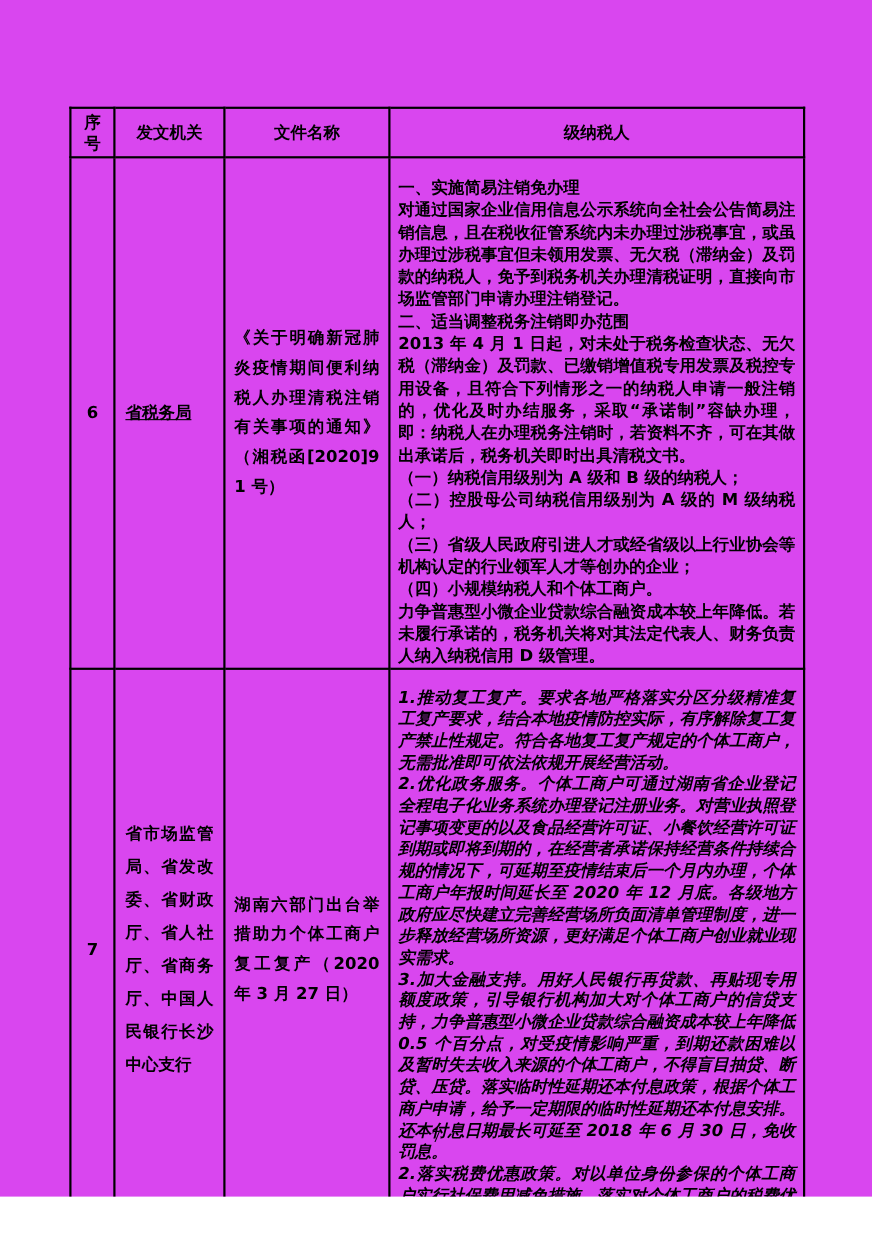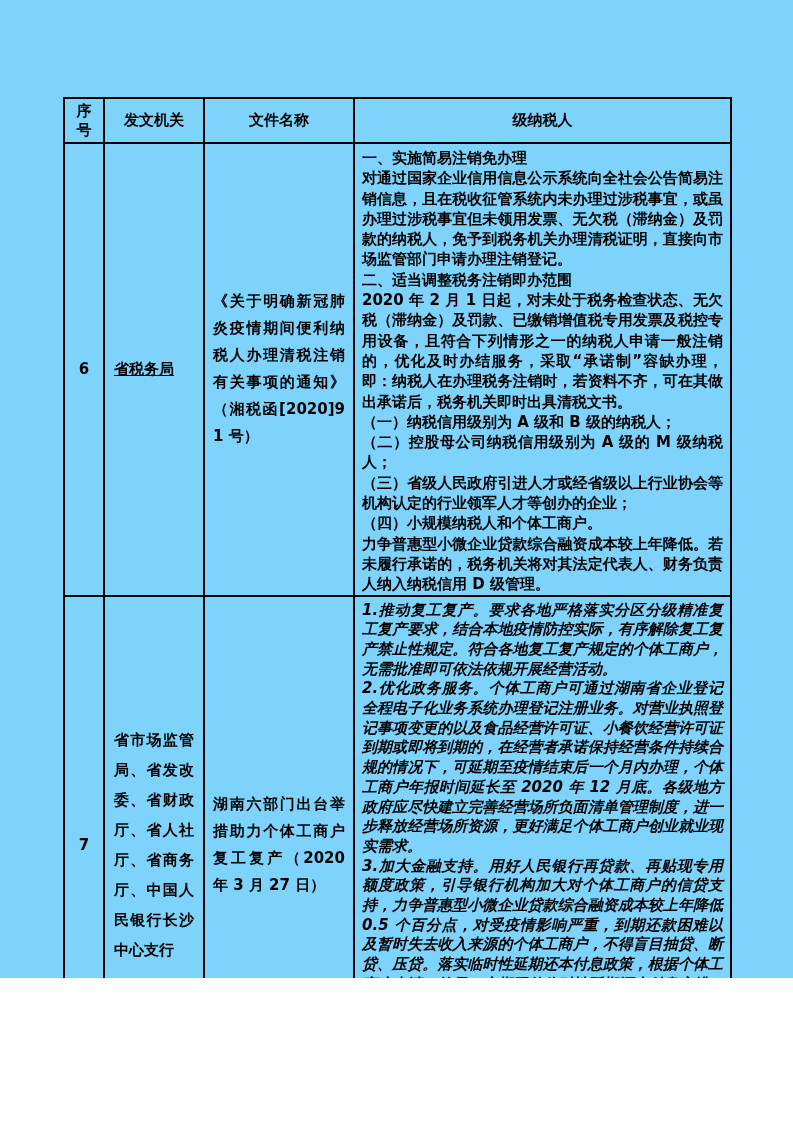--- a/index.html
+++ b/index.html
@@ -3,22 +3,22 @@
 <meta charset="utf-8">
 <style>
   html, body {
     margin: 0;
     padding: 0;
     background: #ffffff;
   }
   .page {
     position: relative;
     width: 793px;
-    height: 978px;
-    background: #7dd3fc;
+    height: 1088px;
+    background: #d946ef;
     color: #000000;
     font-family: "DejaVu Sans", sans-serif;
     overflow: hidden;
   }
   table.doc-table {
     position: absolute;
     left: 63px;
     top: 97px;
     width: 667px;
     border-collapse: collapse;
@@ -66,21 +66,21 @@
     vertical-align: middle;
     text-align: justify;
     padding: 1px 8px;
     line-height: 27px;
     word-break: break-all;
     margin-left: 40px;
   }
   td.cell-content {
     vertical-align: top;
     text-align: justify;
-    padding: 4px 7px 0 7px;
+    padding: 16px 7px 0 7px;
     line-height: 20.3px;
     overflow: hidden;
     word-break: break-all;
   }
   tr.row-7 td.cell-content {
     line-height: 19.7px;
     font-style: italic;
   }
   td.cell-content p {
     margin: 0;
@@ -119,21 +119,21 @@
     </thead>
     <tbody>
       <tr class="row-6">
         <td class="cell-index">6</td>
         <td class="cell-agency">省税务局</td>
         <td class="cell-docname">《关于明确新冠肺炎疫情期间便利纳税人办理清税注销有关事项的通知》（湘税函[2020]91 号）</td>
         <td class="cell-content">
             <p>一、实施简易注销免办理</p>
             <p>对通过国家企业信用信息公示系统向全社会公告简易注销信息，且在税收征管系统内未办理过涉税事宜，或虽办理过涉税事宜但未领用发票、无欠税（滞纳金）及罚款的纳税人，免予到税务机关办理清税证明，直接向市场监管部门申请办理注销登记。</p>
             <p>二、适当调整税务注销即办范围</p>
-            <p>2020 年 2 月 1 日起，对未处于税务检查状态、无欠税（滞纳金）及罚款、已缴销增值税专用发票及税控专用设备，且符合下列情形之一的纳税人申请一般注销的，优化及时办结服务，采取“承诺制”容缺办理，即：纳税人在办理税务注销时，若资料不齐，可在其做出承诺后，税务机关即时出具清税文书。</p>
+            <p>2013 年 4 月 1 日起，对未处于税务检查状态、无欠税（滞纳金）及罚款、已缴销增值税专用发票及税控专用设备，且符合下列情形之一的纳税人申请一般注销的，优化及时办结服务，采取“承诺制”容缺办理，即：纳税人在办理税务注销时，若资料不齐，可在其做出承诺后，税务机关即时出具清税文书。</p>
             <p>（一）纳税信用级别为 A 级和 B 级的纳税人；</p>
             <p>（二）控股母公司纳税信用级别为 A 级的 M 级纳税人；</p>
             <p>（三）省级人民政府引进人才或经省级以上行业协会等机构认定的行业领军人才等创办的企业；</p>
             <p>（四）小规模纳税人和个体工商户。</p>
             <p>力争普惠型小微企业贷款综合融资成本较上年降低。若未履行承诺的，税务机关将对其法定代表人、财务负责人纳入纳税信用 D 级管理。</p>
           </td>
       </tr>
       <tr class="row-7">
         <td class="cell-index">7</td>
         <td class="cell-agency">省市场监管局、省发改委、省财政厅、省人社厅、省商务厅、中国人民银行长沙中心支行</td>

